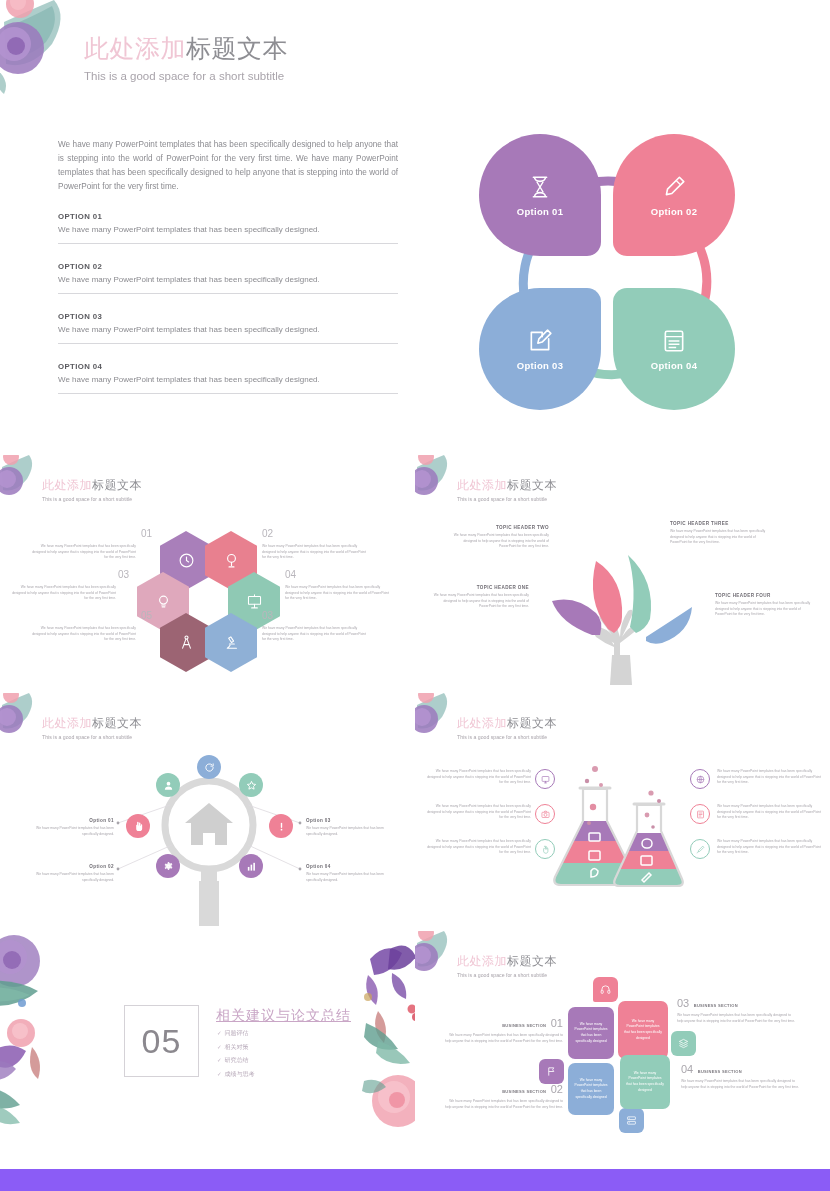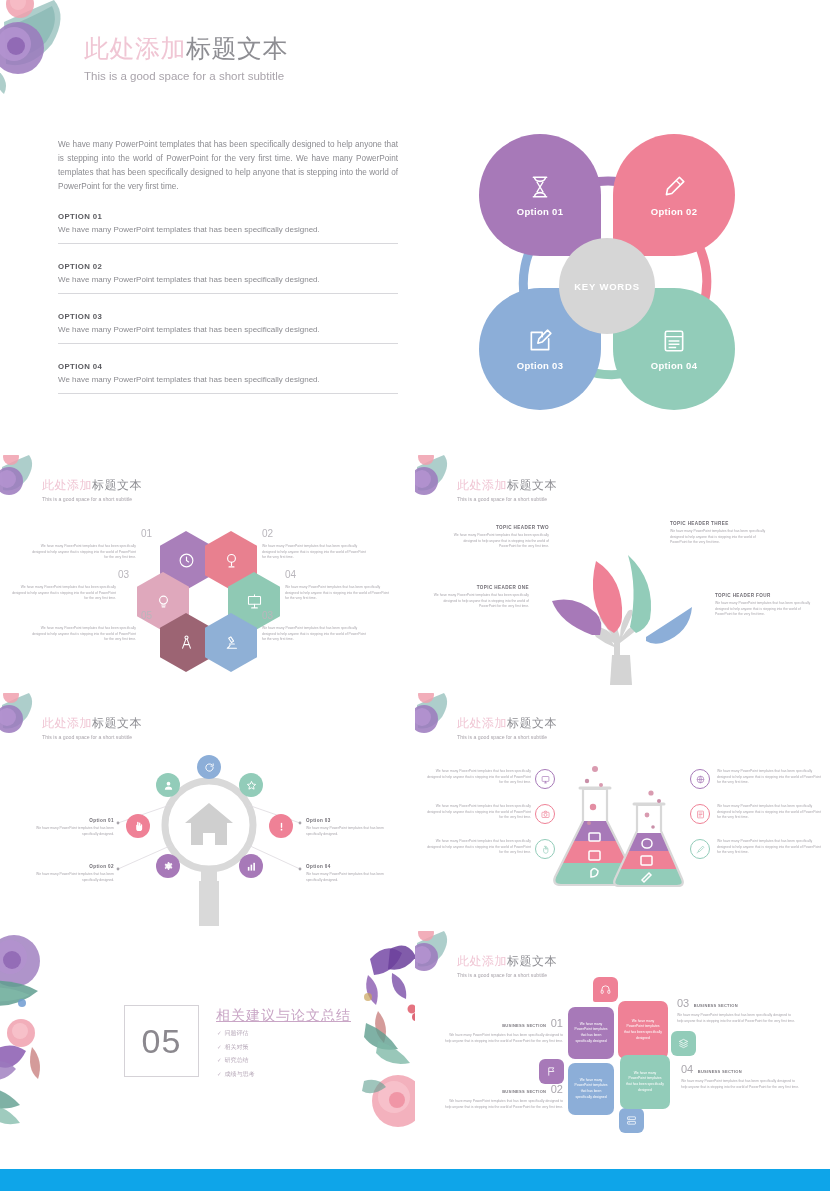--- a/index.html
+++ b/index.html
@@ -2,21 +2,21 @@
 <html><head>
 <meta charset="utf-8">
 <style>
   * { box-sizing: border-box; margin: 0; padding: 0; }
   html, body {
     width: 830px; height: 1191px;
     background: #ffffff;
     font-family: "Liberation Sans", sans-serif;
     overflow: hidden;
   }
-  .sheet { position: relative; width: 830px; height: 1191px; background:#0ea5e9;padding-left:48px; }
+  .sheet { position: relative; width: 830px; height: 1191px; background:#8b5cf6;padding-left:48px; }
 
   
   .slide { position: absolute; background: #fff; overflow: hidden; }
 
   
   .floral { position: absolute; pointer-events: none; }
 
   
   .hdr { position: absolute; }
   .hdr .t-cn { font-weight: 400; white-space: nowrap; letter-spacing: .5px; }
@@ -193,21 +193,20 @@
         <div class="clabel">Option 03</div>
       </div>
       <div class="cblob cb4">
         <svg class="cicon" viewBox="0 0 24 24" fill="none" stroke="#fff" stroke-width="1.5">
           <rect x="4" y="3" width="16" height="18" rx="1.5"></rect>
           <path d="M4 8h16M7 12h10M7 15h10M7 18h7" stroke-width="1.2"></path>
         </svg>
         <div class="clabel">Option 04</div>
       </div>
 
-      <div id="key-words">KEY WORDS</div>
     </div>
   </div>
 
   <div class="slide sub" id="slide2">
     <div class="floral" style="left:-6px;top:-8px;width:70px;height:62px;">
       <svg width="70" height="62" viewBox="0 0 70 62">
         <path d="M8 20 Q22 13 35 8 Q42 17 33 32 Q22 46 9 43 Z" fill="#9fc6c2" opacity=".85"></path>
         <circle cx="15" cy="34" r="14" fill="#9b79bd" opacity=".85"></circle>
         <circle cx="13" cy="32" r="9" fill="#b392cf" opacity=".9"></circle>
         <circle cx="17" cy="10" r="8" fill="#f0a0ae" opacity=".85"></circle>

